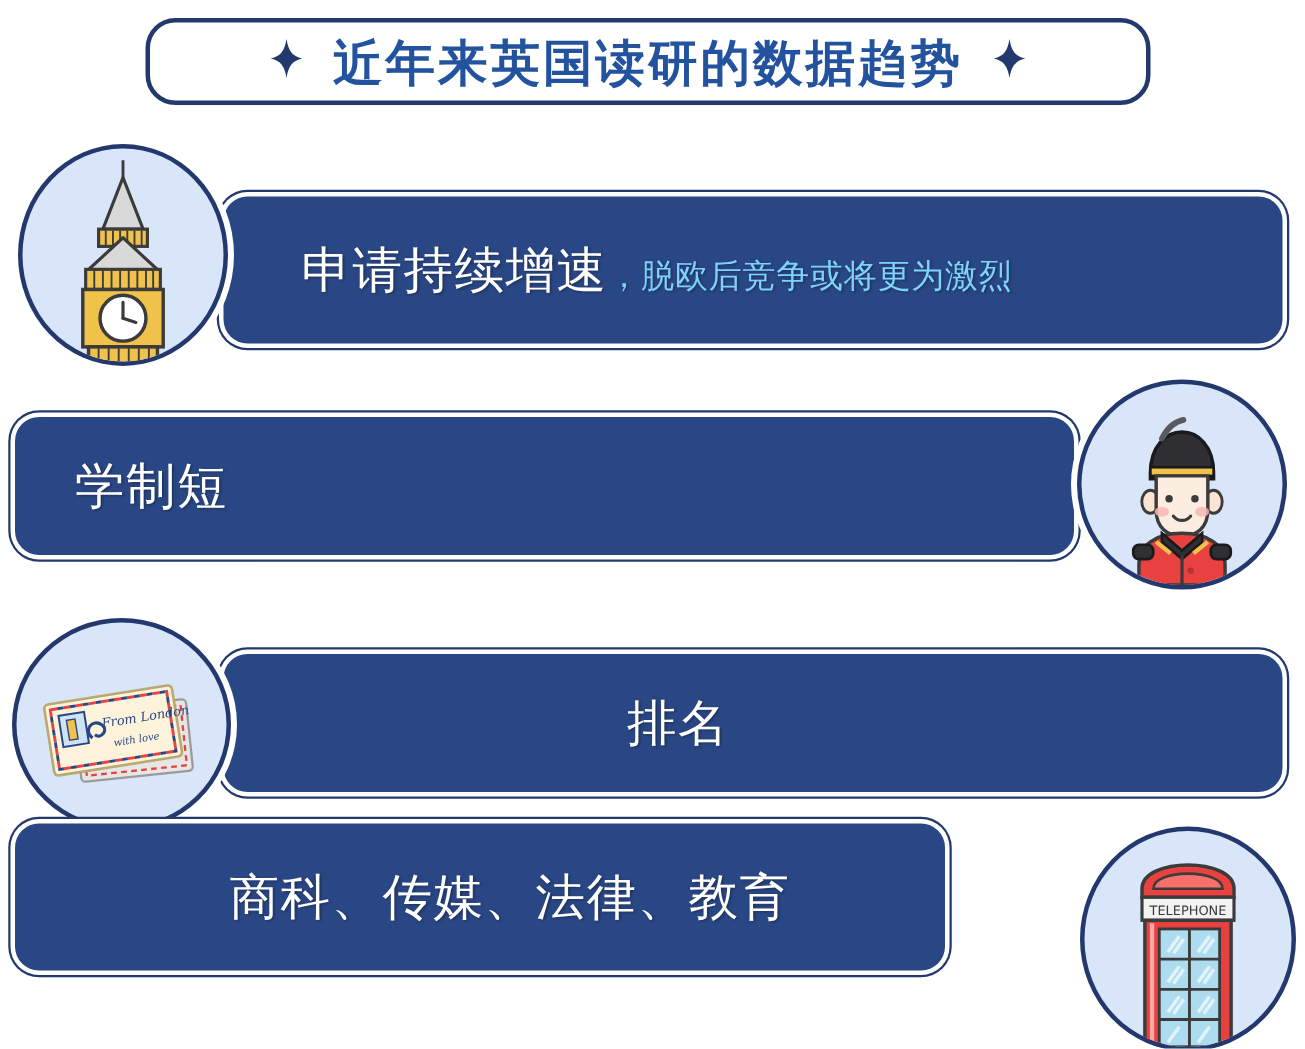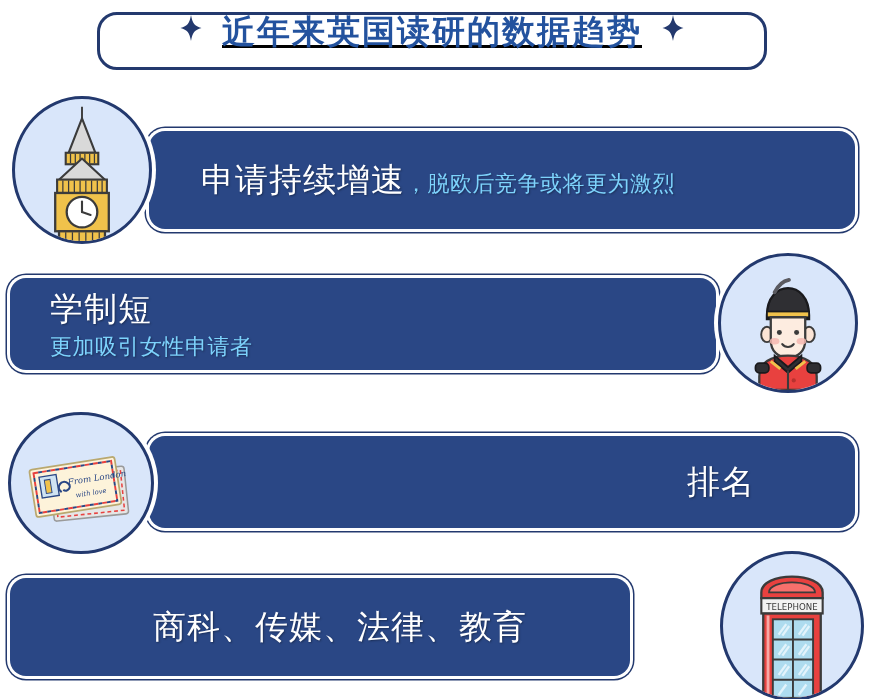--- a/index.html
+++ b/index.html
@@ -12,21 +12,21 @@
   }
   #root{position:relative;width:870px;height:699px;}
 
   
   .title-box{
     position:absolute;left:97px;top:12px;width:670px;height:58px;
     box-sizing:border-box;
     background:#ffffff;
     border:3px solid #23396e;
     border-radius:20px;
-    display:flex;align-items:flex-start;justify-content:center;gap:20px;text-decoration:underline;
+    display:flex;align-items:center;justify-content:center;gap:20px;
   }
   .title-text{
     font-size:33px;font-weight:bold;color:#23529e;
     letter-spacing:2px;
     font-family:"DejaVu Sans","Liberation Sans",sans-serif;
     white-space:nowrap;
     line-height:1;
   }
   .sparkle{flex:0 0 auto;display:block;}
 
@@ -58,22 +58,22 @@
     text-shadow:1px 1px 2px rgba(0,0,0,.35);
     font-family:"DejaVu Sans","Liberation Sans",sans-serif;
   }
 
   
   #bar-1{left:149px;top:131px;width:706px;height:98px;}
   #bar-1 .bar-inner{justify-content:flex-start;padding-left:52px;}
   #bar-2{left:10px;top:278px;width:706px;height:92px;}
   #bar-2 .bar-inner{justify-content:center;padding-left:40px;flex-direction:column;}
   #bar-3{left:149px;top:436px;width:706px;height:92px;}
-  #bar-3 .bar-inner{justify-content:flex-end;padding-right:100px;}
-  #bar-4{left:10px;top:578px;width:620px;height:98px;}
+  #bar-3 .bar-inner{justify-content:center;padding-right:100px;}
+  #bar-4{left:10px;top:549px;width:620px;height:98px;}
   #bar-4 .bar-inner{justify-content:center;padding-left:40px;}
 
   
   .icon-circle{
     position:absolute;
     box-sizing:border-box;
     background:#d9e6fa;
     border:3px solid #23396e;
     border-radius:50%;
     box-shadow:0 0 0 4px #ffffff;
@@ -154,21 +154,20 @@
           <line x1="74" y1="139" x2="74" y2="152"></line>
         <line x1="81" y1="139" x2="81" y2="152"></line>
           <line x1="88" y1="139" x2="88" y2="152"></line>
       </g>
     </svg>
   </div>
 
   <div class="bar" id="bar-2">
     <div class="bar-inner">
       <span class="big-txt">学制短</span>
-      <span class="small-txt">更加吸引女性申请者</span>
     </div>
   </div>
 
   <div class="icon-circle" id="circle-guard">
     <svg viewBox="0 0 140 140" aria-hidden="true">
 
       <path d="M48 62 C48 24 92 24 92 62 L92 66 L48 66 Z" fill="#2f2f33" stroke="#1a1a1d" stroke-width="2.4"></path>
       <path d="M56 38 C60 30 66 26 71 25" stroke="#5a5a60" stroke-width="4" fill="none" stroke-linecap="round"></path>
       <rect x="48" y="58" width="44" height="6" fill="#f0c24b" stroke="#1a1a1d" stroke-width="1.8"></rect>
 

